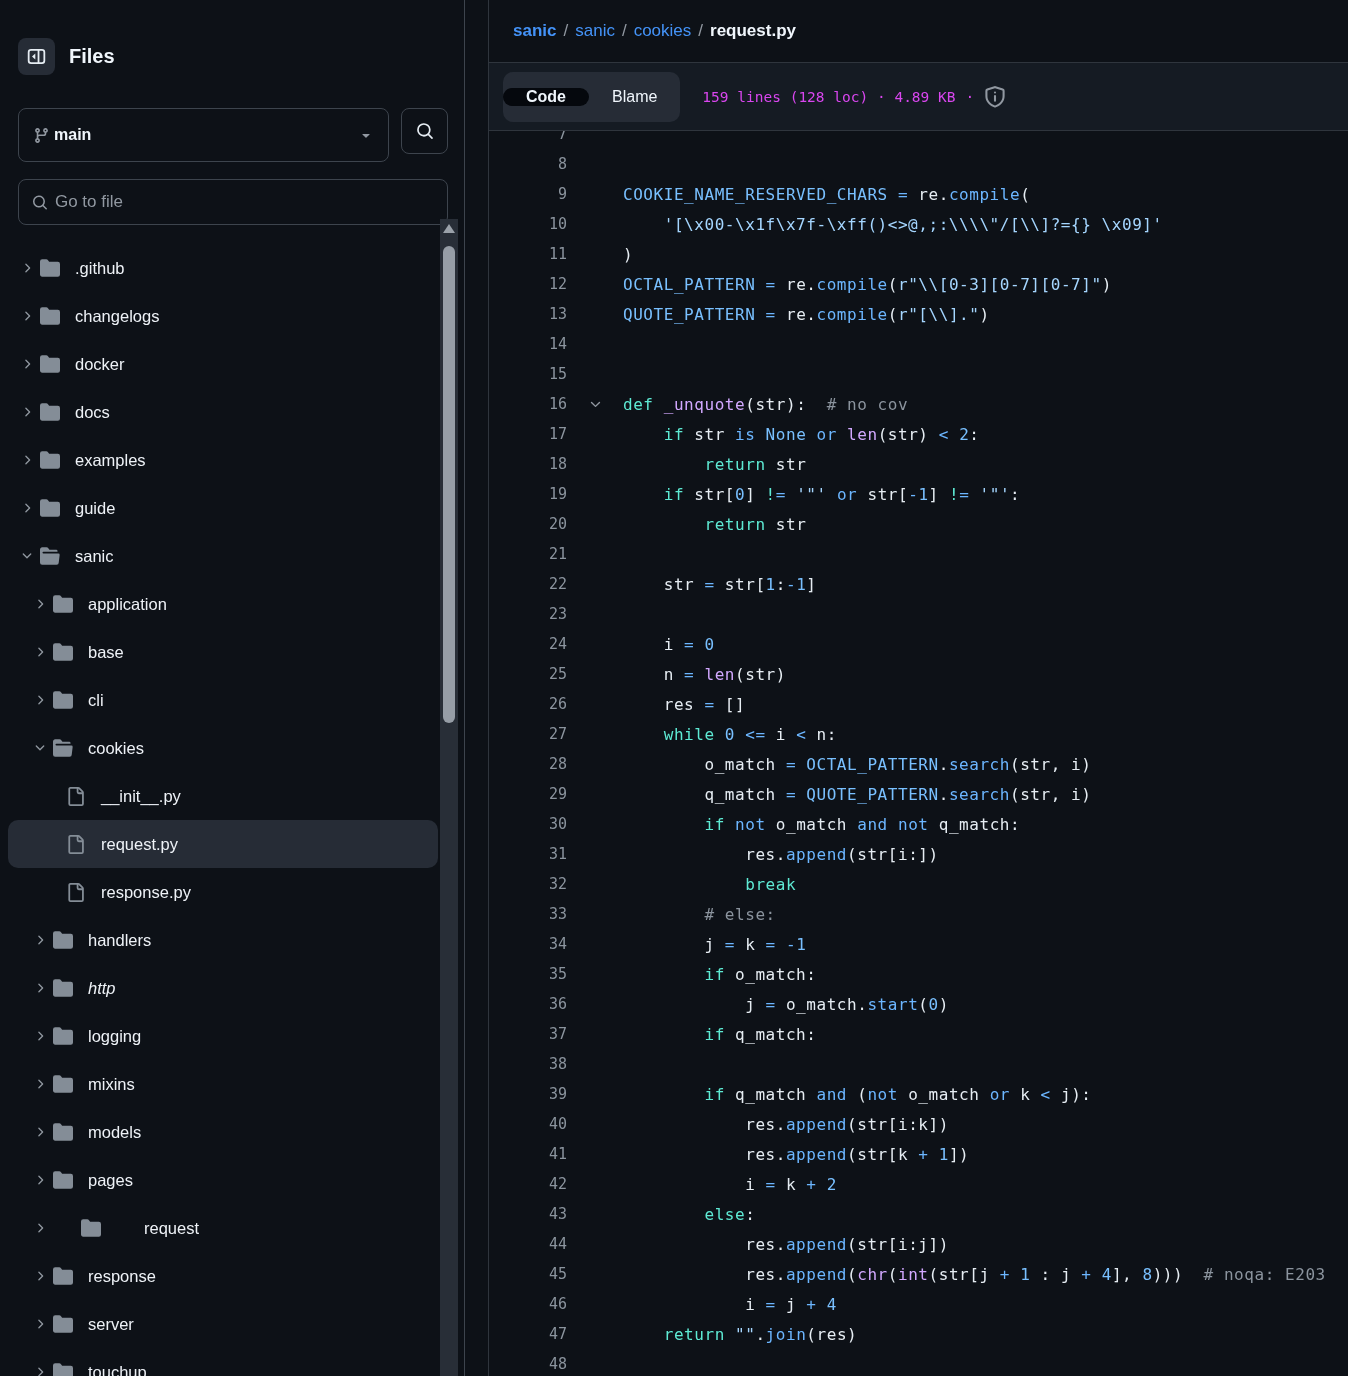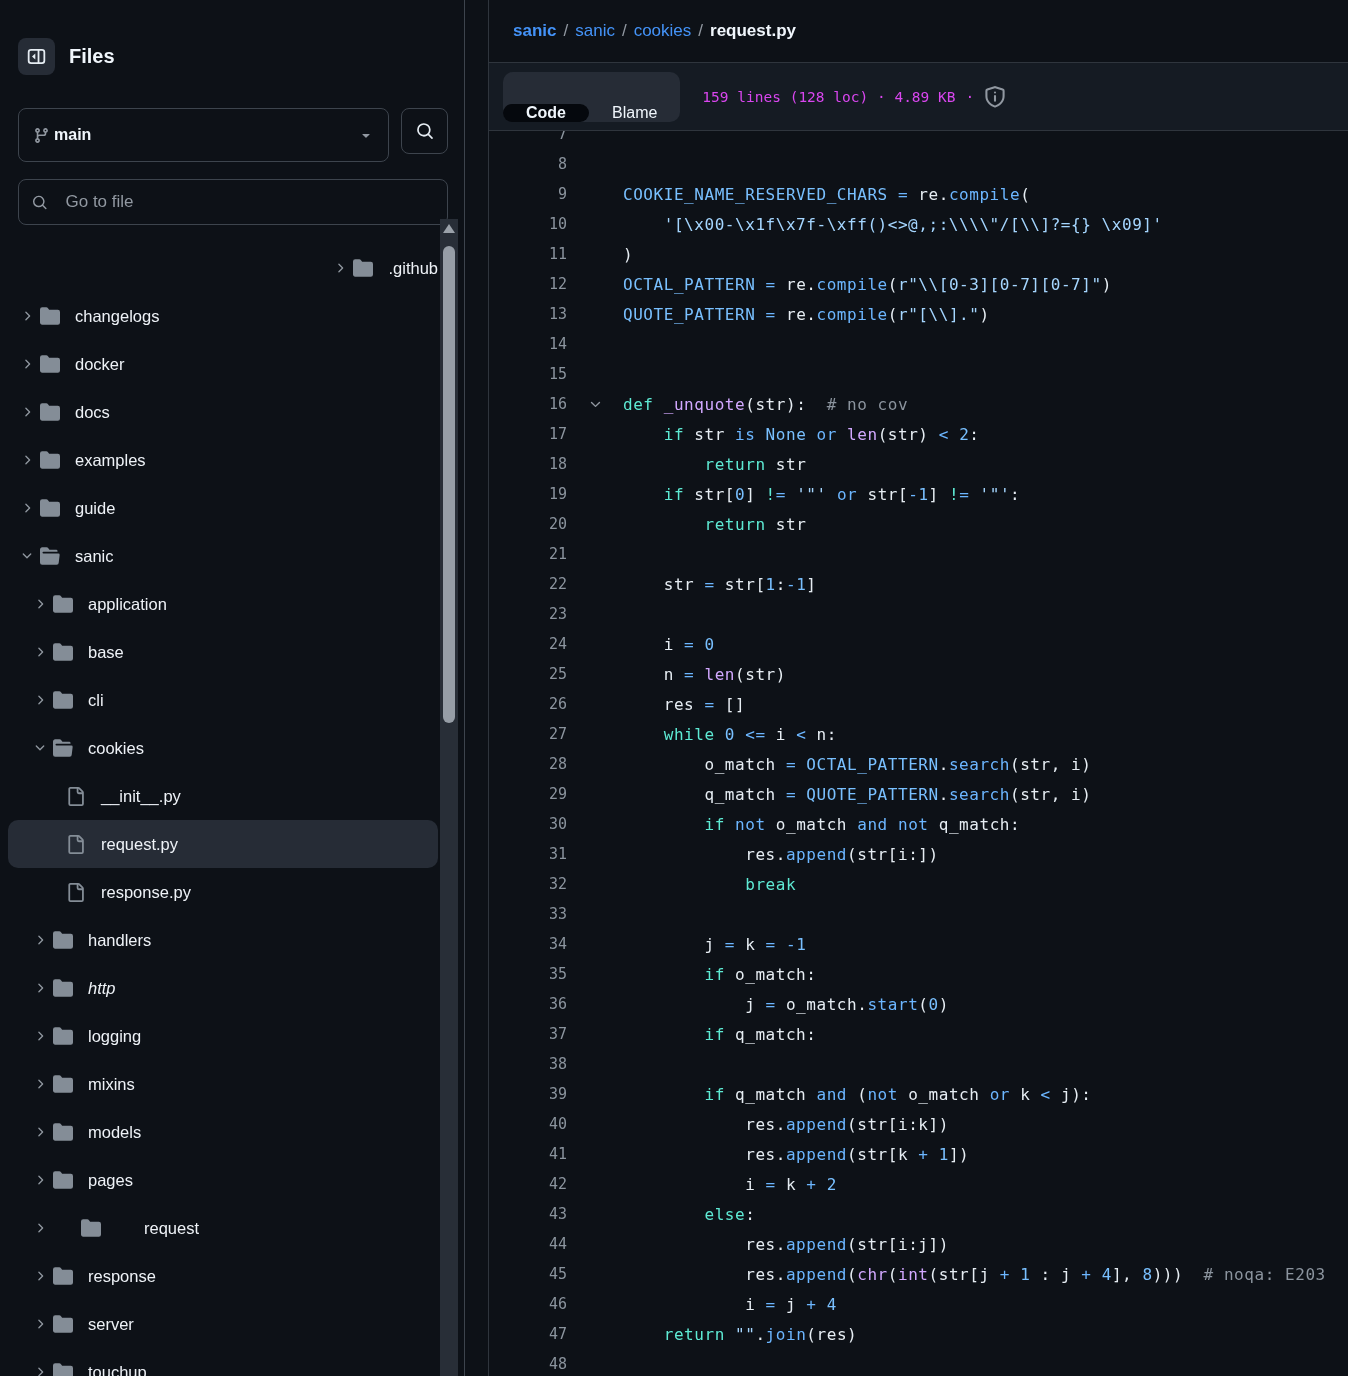--- a/index.html
+++ b/index.html
@@ -13,21 +13,21 @@
   .sidebar{width:464px;flex:none;position:relative;border-right:1px solid #3d444d;background:#0d1117;}
   .sb-head{padding:24px 16px 0 18px;margin-top:13px;}
   .files-row{display:flex;align-items:center;gap:14px;height:38px;}
   .icon-btn{width:37px;height:37px;border-radius:8px;background:#262c36;display:flex;align-items:center;justify-content:center;cursor:pointer;}
   .files-title{font-size:20px;font-weight:700;color:#f0f6fc;}
   .branch-row{display:flex;gap:12px;margin-top:33px;}
   .branch-select{flex:1;height:44px;border:1px solid #3d444d;border-radius:8px;display:flex;align-items:center;padding:4px 14px;gap:4px;cursor:pointer;background:#0d1117;}
   .branch-name{font-size:16px;font-weight:700;color:#f0f6fc;flex:1;}
   .search-btn{width:45px;height:44px;border:1px solid #3d444d;border-radius:8px;display:flex;align-items:center;justify-content:center;cursor:pointer;background:#0d1117;}
   .goto-row{margin-top:17px;}
-  .goto-input{display:flex;align-items:center;gap:16px;height:44px;border:1px solid #3d444d;border-radius:8px;padding:0 13px;}
+  .goto-input{display:flex;align-items:center;gap:5px;height:44px;border:1px solid #3d444d;border-radius:8px;padding:0 13px;}
   .goto-input input{background:transparent;border:none;outline:none;color:#e6edf3;font-size:17px;width:100%;font-family:inherit;}
   .goto-input input::placeholder{color:#9198a1;}
   .tree{margin-top:19px;padding-bottom:8px;}
   .trow{height:48px;display:flex;align-items:center;margin:0 26px 0 8px;border-radius:10px;cursor:pointer;}
   .trow.sel{background:#262c36;}
   .t-chev{width:26px;display:flex;align-items:center;justify-content:center;flex:none;color:#9198a1;}
   .t-icon{width:28px;display:flex;align-items:center;flex:none;color:#848d97;}
   .t-label{font-size:16.5px;color:#eef2f7;margin-left:7px;white-space:nowrap;}
   
   .sb-scroll{position:absolute;top:219px;bottom:0;right:6px;width:18px;background:#282e37;}
@@ -36,21 +36,21 @@
   
   .main{flex:1;position:relative;min-width:0;}
   .main-inner{margin-left:23px;border-left:1px solid #2f353d;height:100%;display:flex;flex-direction:column;min-width:0;}
   .crumb-bar{height:62px;flex:none;display:flex;align-items:center;padding-left:24px;border-bottom:1px solid #2f353d;background:#0d1117;}
   .crumbs{font-size:17px;display:flex;align-items:center;white-space:nowrap;}
   .crumb-link{color:#4493f8;cursor:pointer;}
   .crumb-link.b{font-weight:700;}
   .crumb-sep{color:#9198a1;padding:0 7px;}
   .crumb-cur{color:#f0f6fc;font-weight:700;}
   .tab-bar{height:67px;flex:none;background:#151b23;border-bottom:1px solid #2f353d;display:flex;align-items:center;padding-left:14px;}
-  .seg{display:flex;background:#262c36;border-radius:10px;height:50px;align-items:flex-end;}
+  .seg{display:flex;background:#262c36;border-radius:10px;height:50px;align-items:center;}
   .seg-btn{padding:0 23px;display:flex;align-items:center;font-size:16px;color:#f0f6fc;cursor:pointer;border-radius:10px;}
   .seg-btn.on{background:#05080d;font-weight:700;}
   .meta{margin-left:22px;display:flex;align-items:center;gap:10px;color:#d946ef;
         font-family:"DejaVu Sans Mono","Liberation Mono",monospace;font-size:14.5px;white-space:nowrap;}
   .meta .shield{color:#9198a1;display:flex;align-items:center;cursor:pointer;}
   
   .code-wrap{flex:1;overflow:hidden;background:#0d1117;}
   .code{margin-top:-12px;font-family:"DejaVu Sans Mono","Liberation Mono",monospace;font-size:16px;letter-spacing:0.55px;}
   .cl{height:30px;display:flex;align-items:center;white-space:pre;}
   .ln{width:78px;flex:none;text-align:right;color:#8b949e;font-size:15px;letter-spacing:0;cursor:pointer;}
@@ -100,21 +100,21 @@
     <div class="goto-row">
       <div class="goto-input">
         <svg width="17" height="17" viewBox="0 0 16 16" fill="#9198a1">
           <path d="M10.68 11.74a6 6 0 0 1-7.922-8.982 6 6 0 0 1 8.982 7.922l3.04 3.04a.749.749 0 0 1-.326 1.275.749.749 0 0 1-.734-.215ZM11.5 7a4.499 4.499 0 1 0-8.997 0A4.499 4.499 0 0 0 11.5 7Z"></path>
         </svg>
         <input type="text" placeholder="Go to file" style="">
       </div>
     </div>
   </div>
   <div class="tree">
-      <div class="trow" style="padding-left: 6px; justify-content: flex-end;">
+      <div class="trow" style="padding-left: 6px;">
         <span class="t-chev">
           <svg width="14" height="14" viewBox="0 0 16 16" fill="currentColor">
             <path d="M6.22 3.22a.75.75 0 0 1 1.06 0l4.25 4.25a.75.75 0 0 1 0 1.06l-4.25 4.25a.751.751 0 0 1-1.042-.018.751.751 0 0 1-.018-1.042L9.94 8 6.22 4.28a.75.75 0 0 1 0-1.06Z"></path>
           </svg>
         </span>
         <span class="t-icon">
           <svg width="20" height="20" viewBox="0 0 16 16" fill="currentColor">
             <path d="M1.75 1A1.75 1.75 0 0 0 0 2.75v10.5C0 14.216.784 15 1.75 15h12.5A1.75 1.75 0 0 0 16 13.25v-8.5A1.75 1.75 0 0 0 14.25 3H7.5a.25.25 0 0 1-.2-.1l-.9-1.2A1.75 1.75 0 0 0 5 1H1.75Z"></path>
           </svg>
         </span>
@@ -465,21 +465,21 @@
           <div class="cl"><span class="ln">23</span><span class="fold"></span><span class="src"></span></div>
           <div class="cl"><span class="ln">24</span><span class="fold"></span><span class="src"><span class="tk-p">    i </span><span class="tk-o">=</span><span class="tk-p"> </span><span class="tk-c">0</span></span></div>
           <div class="cl"><span class="ln">25</span><span class="fold"></span><span class="src"><span class="tk-p">    n </span><span class="tk-o">=</span><span class="tk-p"> </span><span class="tk-f">len</span><span class="tk-p">(str)</span></span></div>
           <div class="cl"><span class="ln">26</span><span class="fold"></span><span class="src"><span class="tk-p">    res </span><span class="tk-o">=</span><span class="tk-p"> []</span></span></div>
           <div class="cl"><span class="ln">27</span><span class="fold"></span><span class="src"><span class="tk-p">    </span><span class="tk-k">while</span><span class="tk-p"> </span><span class="tk-c">0</span><span class="tk-p"> </span><span class="tk-o">&lt;=</span><span class="tk-p"> i </span><span class="tk-o">&lt;</span><span class="tk-p"> n:</span></span></div>
           <div class="cl"><span class="ln">28</span><span class="fold"></span><span class="src"><span class="tk-p">        o_match </span><span class="tk-o">=</span><span class="tk-p"> </span><span class="tk-c">OCTAL_PATTERN</span><span class="tk-p">.</span><span class="tk-m">search</span><span class="tk-p">(str, i)</span></span></div>
           <div class="cl"><span class="ln">29</span><span class="fold"></span><span class="src"><span class="tk-p">        q_match </span><span class="tk-o">=</span><span class="tk-p"> </span><span class="tk-c">QUOTE_PATTERN</span><span class="tk-p">.</span><span class="tk-m">search</span><span class="tk-p">(str, i)</span></span></div>
           <div class="cl"><span class="ln">30</span><span class="fold"></span><span class="src"><span class="tk-p">        </span><span class="tk-k">if</span><span class="tk-p"> </span><span class="tk-o">not</span><span class="tk-p"> o_match </span><span class="tk-o">and</span><span class="tk-p"> </span><span class="tk-o">not</span><span class="tk-p"> q_match:</span></span></div>
           <div class="cl"><span class="ln">31</span><span class="fold"></span><span class="src"><span class="tk-p">            res.</span><span class="tk-m">append</span><span class="tk-p">(str[i:])</span></span></div>
           <div class="cl"><span class="ln">32</span><span class="fold"></span><span class="src"><span class="tk-p">            </span><span class="tk-k">break</span></span></div>
-          <div class="cl"><span class="ln">33</span><span class="fold"></span></div>
+          <div class="cl"><span class="ln">33</span><span class="fold"></span><span class="src"><span class="tk-p">        </span><span class="tk-g"># else:</span></span></div>
           <div class="cl"><span class="ln">34</span><span class="fold"></span><span class="src"><span class="tk-p">        j </span><span class="tk-o">=</span><span class="tk-p"> k </span><span class="tk-o">=</span><span class="tk-p"> </span><span class="tk-o">-</span><span class="tk-c">1</span></span></div>
           <div class="cl"><span class="ln">35</span><span class="fold"></span><span class="src"><span class="tk-p">        </span><span class="tk-k">if</span><span class="tk-p"> o_match:</span></span></div>
           <div class="cl"><span class="ln">36</span><span class="fold"></span><span class="src"><span class="tk-p">            j </span><span class="tk-o">=</span><span class="tk-p"> o_match.</span><span class="tk-m">start</span><span class="tk-p">(</span><span class="tk-c">0</span><span class="tk-p">)</span></span></div>
           <div class="cl"><span class="ln">37</span><span class="fold"></span><span class="src"><span class="tk-p">        </span><span class="tk-k">if</span><span class="tk-p"> q_match:</span></span></div>
           <div class="cl"><span class="ln">38</span><span class="fold"></span></div>
           <div class="cl"><span class="ln">39</span><span class="fold"></span><span class="src"><span class="tk-p">        </span><span class="tk-k">if</span><span class="tk-p"> q_match </span><span class="tk-o">and</span><span class="tk-p"> (</span><span class="tk-o">not</span><span class="tk-p"> o_match </span><span class="tk-o">or</span><span class="tk-p"> k </span><span class="tk-o">&lt;</span><span class="tk-p"> j):</span></span></div>
           <div class="cl"><span class="ln">40</span><span class="fold"></span><span class="src"><span class="tk-p">            res.</span><span class="tk-m">append</span><span class="tk-p">(str[i:k])</span></span></div>
           <div class="cl"><span class="ln">41</span><span class="fold"></span><span class="src"><span class="tk-p">            res.</span><span class="tk-m">append</span><span class="tk-p">(str[k </span><span class="tk-o">+</span><span class="tk-p"> </span><span class="tk-c">1</span><span class="tk-p">])</span></span></div>
           <div class="cl"><span class="ln">42</span><span class="fold"></span><span class="src"><span class="tk-p">            i </span><span class="tk-o">=</span><span class="tk-p"> k </span><span class="tk-o">+</span><span class="tk-p"> </span><span class="tk-c">2</span></span></div>
           <div class="cl"><span class="ln">43</span><span class="fold"></span><span class="src"><span class="tk-p">        </span><span class="tk-k">else</span><span class="tk-p">:</span></span></div>

